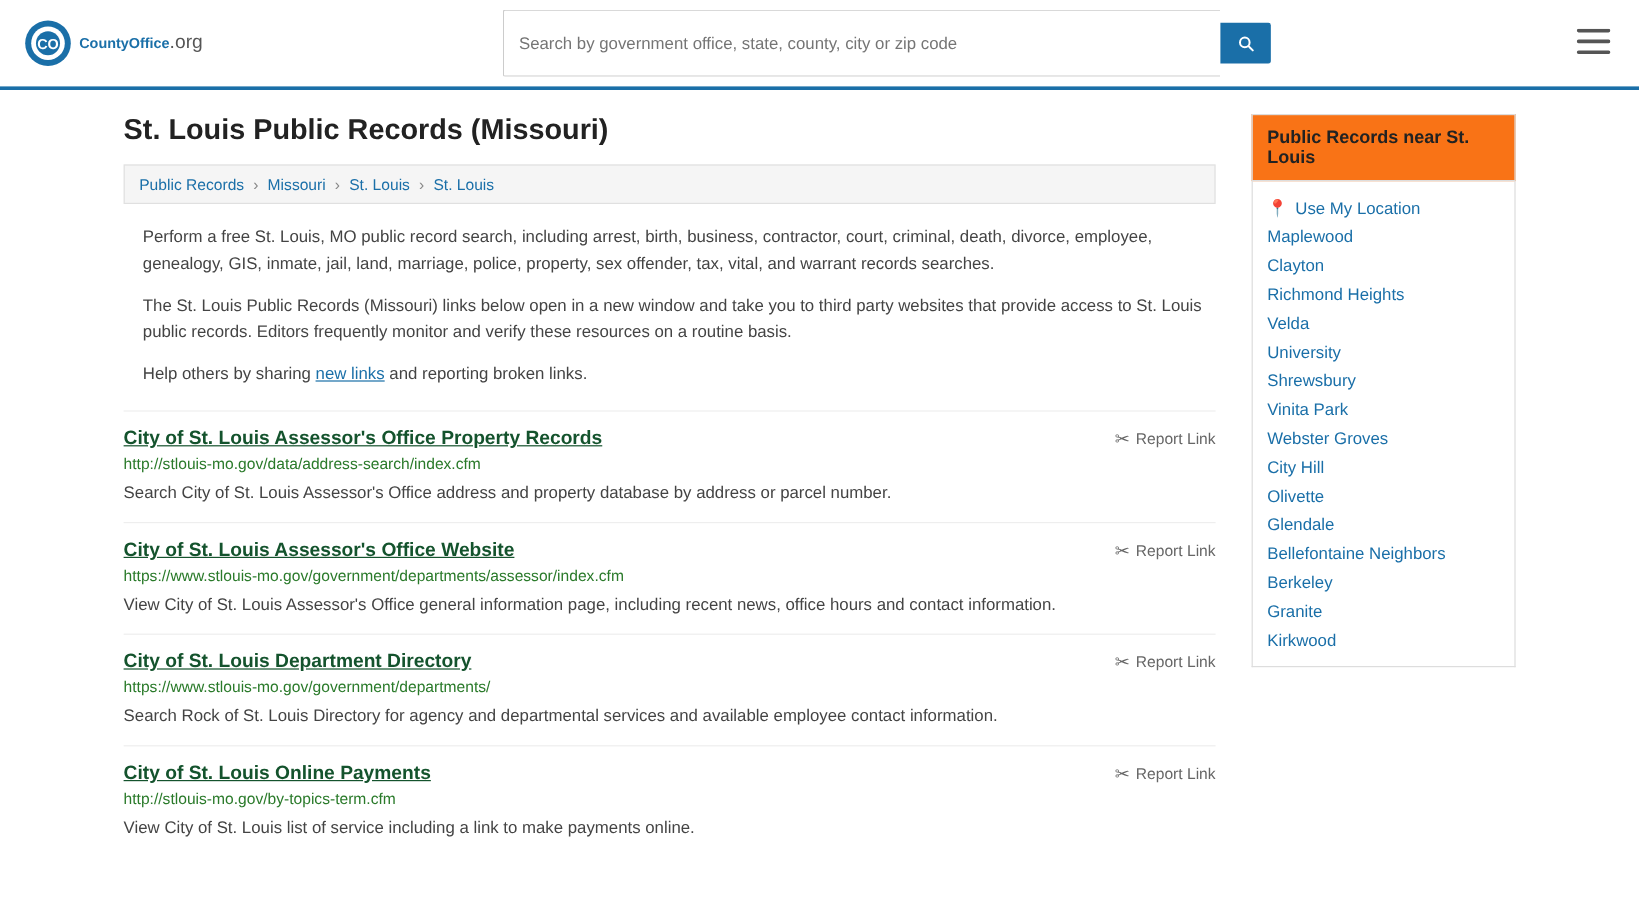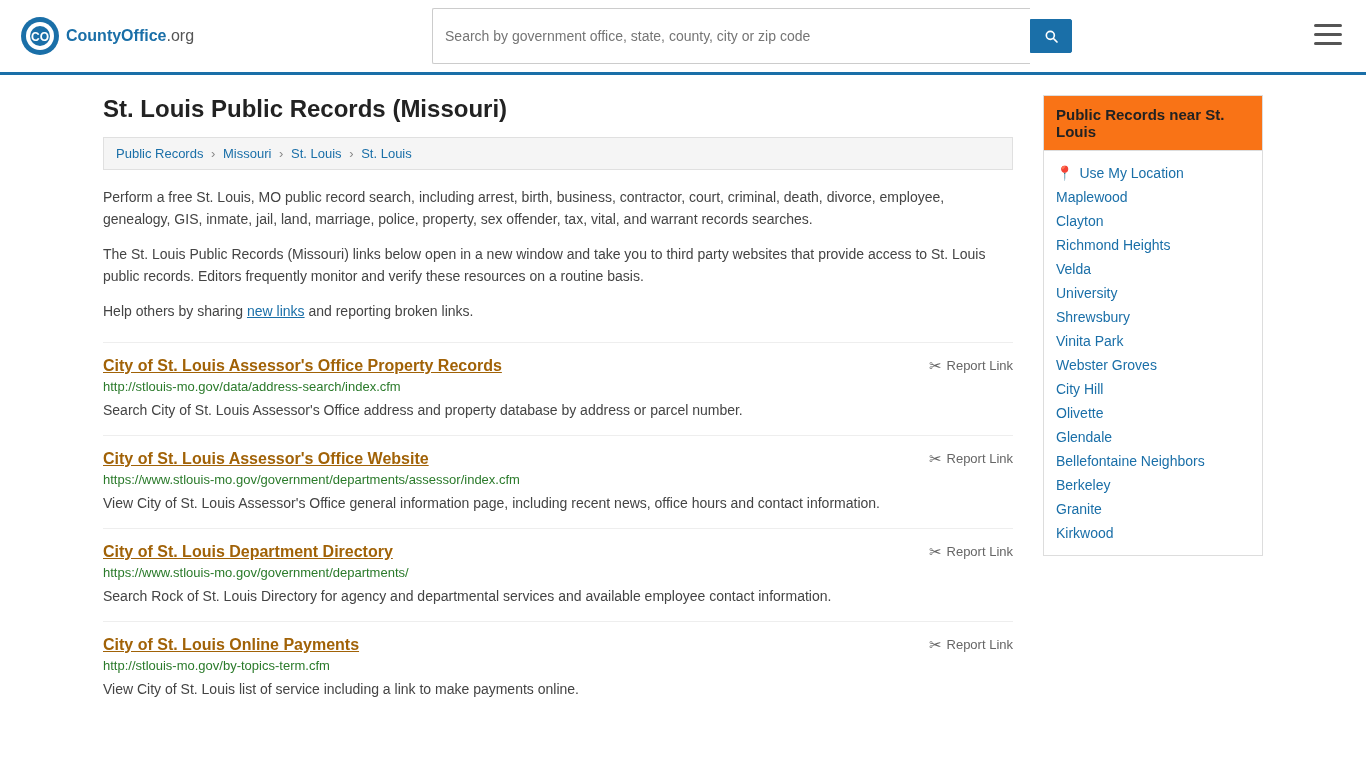--- a/index.html
+++ b/index.html
@@ -95,20 +95,21 @@
       color: #888;
       margin: 0 4px;
     }
 
     
     #description {
       margin-bottom: 20px;
       line-height: 1.6;
       color: #444;
       font-size: 14px;
+      margin-left: 16px;
     }
     #description p { margin-bottom: 12px; }
     #description a {
       color: #1a6fa8;
       text-decoration: underline;
     }
 
     
     .record-item {
       border-top: 1px solid #eee;
@@ -116,21 +117,21 @@
     }
     .record-header {
       display: flex;
       justify-content: space-between;
       align-items: flex-start;
       margin-bottom: 4px;
     }
     .record-title {
       font-size: 16px;
       font-weight: bold;
-      color: #a16207;
+      color: #14532d;
       text-decoration: underline;
       cursor: pointer;
     }
     .report-link-btn {
       display: flex;
       align-items: center;
       gap: 5px;
       color: #666;
       font-size: 13px;
       cursor: pointer;
@@ -197,21 +198,21 @@
 
 <div id="header">
   <div id="logo-area">
     <svg id="logo-icon" viewBox="0 0 40 40" xmlns="http://www.w3.org/2000/svg">
       <circle cx="20" cy="20" r="19" fill="#1a6fa8"></circle>
       <circle cx="20" cy="20" r="14" fill="#fff"></circle>
       <circle cx="20" cy="20" r="10" fill="#1a6fa8"></circle>
       <text x="20" y="25" text-anchor="middle" fill="white" font-size="12" font-weight="bold">CO</text>
     </svg>
     <div>
-      <span style="font-size:16px;font-weight:bold;color:#1a6fa8;">CountyOffice</span><span style="font-size:16px;color:#555;">.org</span>
+      <span style="font-size:12px;font-weight:bold;color:#1a6fa8;">CountyOffice</span><span style="font-size:16px;color:#555;">.org</span>
     </div>
   </div>
   <div id="search-area">
     <input type="text" id="search-input" placeholder="Search by government office, state, county, city or zip code" style="">
     <button id="search-button">
       <svg width="16" height="16" viewBox="0 0 24 24">
           <path d="M21 21l-4.35-4.35M17 11A6 6 0 1 1 5 11a6 6 0 0 1 12 0z" stroke="white" stroke-width="2.5" fill="none" stroke-linecap="round"></path>
         </svg>
     </button>
   </div>

